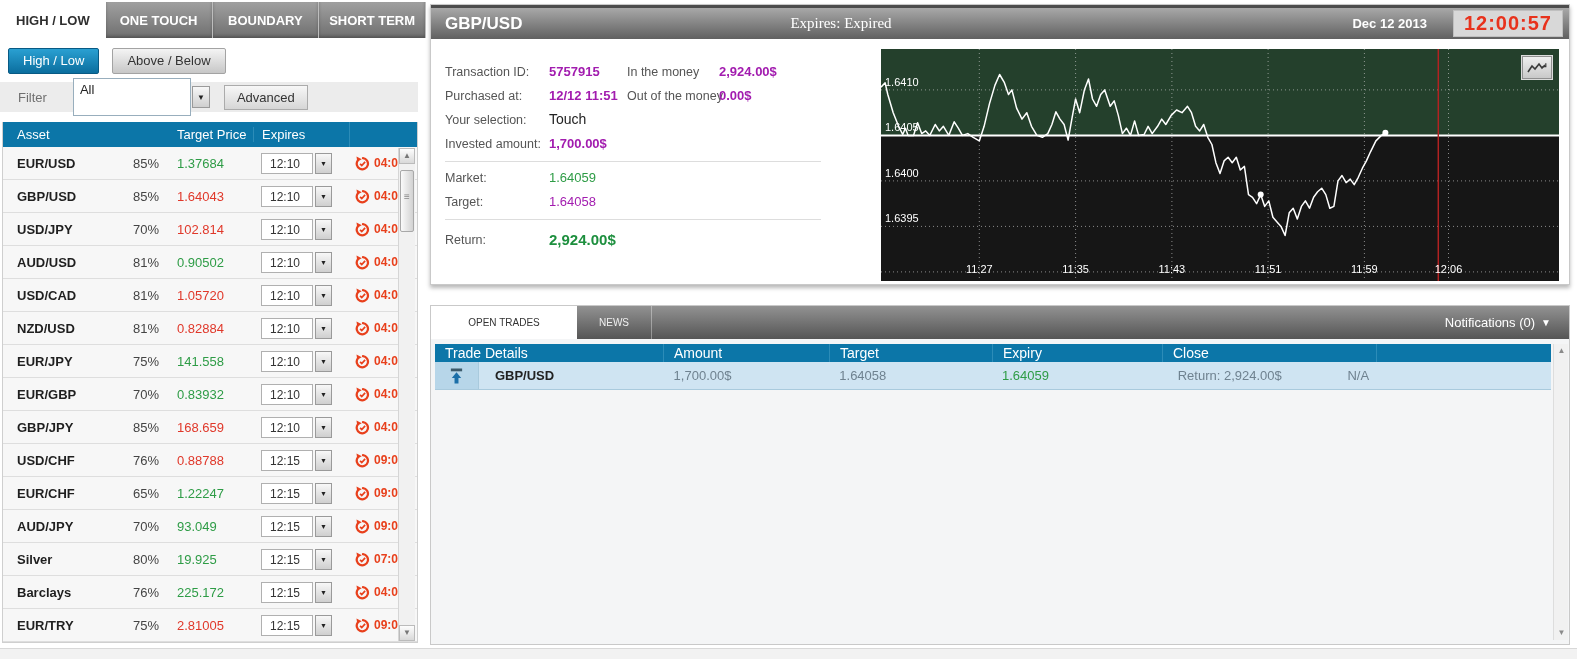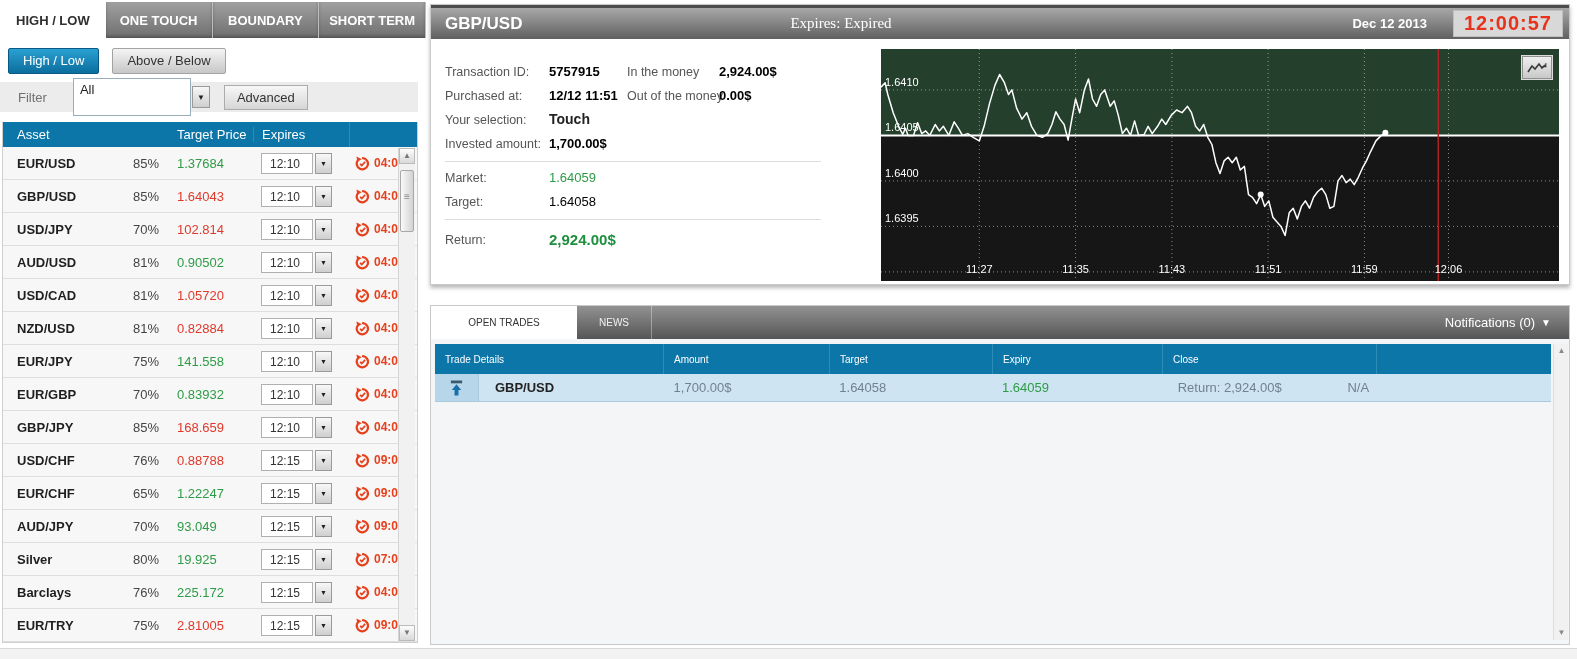--- a/index.html
+++ b/index.html
@@ -71,22 +71,22 @@
   .pos-symbol { color:#fff; font-size:17px; font-weight:bold; margin-left:14px; }
   .pos-expires { position:absolute; left:300px; width:220px; text-align:center; color:#fff;
     font-family:"Liberation Serif", serif; font-size:15px; }
   .pos-right { margin-left:auto; display:flex; align-items:center; gap:26px; padding-right:6px; }
   .pos-date { color:#fff; font-size:13px; font-weight:bold; }
   .pos-clock { background:#d8d8d8; border:1px solid #bfbfbf; color:#e8321c; font-size:20px;
     font-weight:bold; padding:1px 10px; letter-spacing:1px; }
 
   .details { position:absolute; left:0; top:34px; width:450px; bottom:0; font-size:12.5px; }
   .d-label { position:absolute; color:#555; }
-  .d-value { position:absolute; color:#000000; font-weight:bold; font-size:13px; }
-  .d-value.plain { font-weight:bold; font-size:14px; color:#222; }
+  .d-value { position:absolute; color:#a21caf; font-weight:bold; font-size:13px; }
+  .d-value.plain { font-weight:normal; font-size:14px; color:#222; }
   .d-value.green { color:#2e9c46; font-weight:normal; }
   .d-return { color:#1d8f3e; font-weight:bold; font-size:15px; }
   .d-divider { position:absolute; left:14px; width:376px; border-top:1px solid #ddd; }
 
   .chart-wrap { position:absolute; left:450px; top:44px; width:678px; height:232px; background:#161616; }
   .chart-wrap svg { display:block; }
   .chart-btn { position:absolute; top:7px; right:7px; width:30px; height:23px;
     background:linear-gradient(#efefef,#c9c9c9); border:1px solid #8f8f8f;
     box-shadow:0 0 0 1px #dcdcdc; display:flex; align-items:center; justify-content:center; cursor:pointer; }
 
@@ -96,21 +96,21 @@
   .b-tabbar { position:relative; height:33px; background:linear-gradient(#929292,#555);
     display:flex; align-items:stretch; }
   .b-tab { display:flex; align-items:center; padding:0 22px; color:#f0f0f0; font-size:10px;
     font-weight:normal; border-right:1px solid rgba(255,255,255,.35); cursor:pointer; }
   .b-tab.active { background:#fff; color:#333; border-right:none; width:146px; justify-content:center; }
   .b-notif { margin-left:auto; display:flex; align-items:center; gap:6px; color:#fff; font-size:13px;
     padding-right:18px; cursor:pointer; }
   .b-notif .tri { font-size:10px; }
 
   .b-table { position:absolute; left:4px; right:18px; top:38px; }
-  .b-head { display:flex; height:30px; background:#0c76a8; color:#fff; font-size:10px; align-items:center; }
+  .b-head { display:flex; height:18px; background:#0c76a8; color:#fff; font-size:14px; align-items:center; }
   .b-head .bh { padding-left:10px; border-right:1px solid #2c8cb8; height:100%; display:flex; align-items:center; }
   .b-row { display:flex; height:28px; background:#cfe4f2; border-bottom:1px solid #a9cadd; align-items:stretch; cursor:pointer; }
   .b-cell { display:flex; align-items:center; padding-left:10px; font-size:13px; color:#6f8290; }
   .b-cell.sym { font-weight:bold; color:#222; padding-left:16px; }
   .b-cell.icon-cell { width:44px; background:#b7d6e9; justify-content:center; padding:0; border-right:1px solid #a9cadd; }
   .b-cell.green { color:#2e9c46; }
 
   .b-scroll { position:absolute; right:1px; top:38px; width:15px; bottom:4px; background:#f1f1f1; border-left:1px solid #ddd; }
   .b-scroll .arr { position:absolute; left:1px; width:13px; height:14px; color:#8a8a8a; font-size:8px;
     text-align:center; line-height:14px; background:#f1f1f1; cursor:pointer; }

